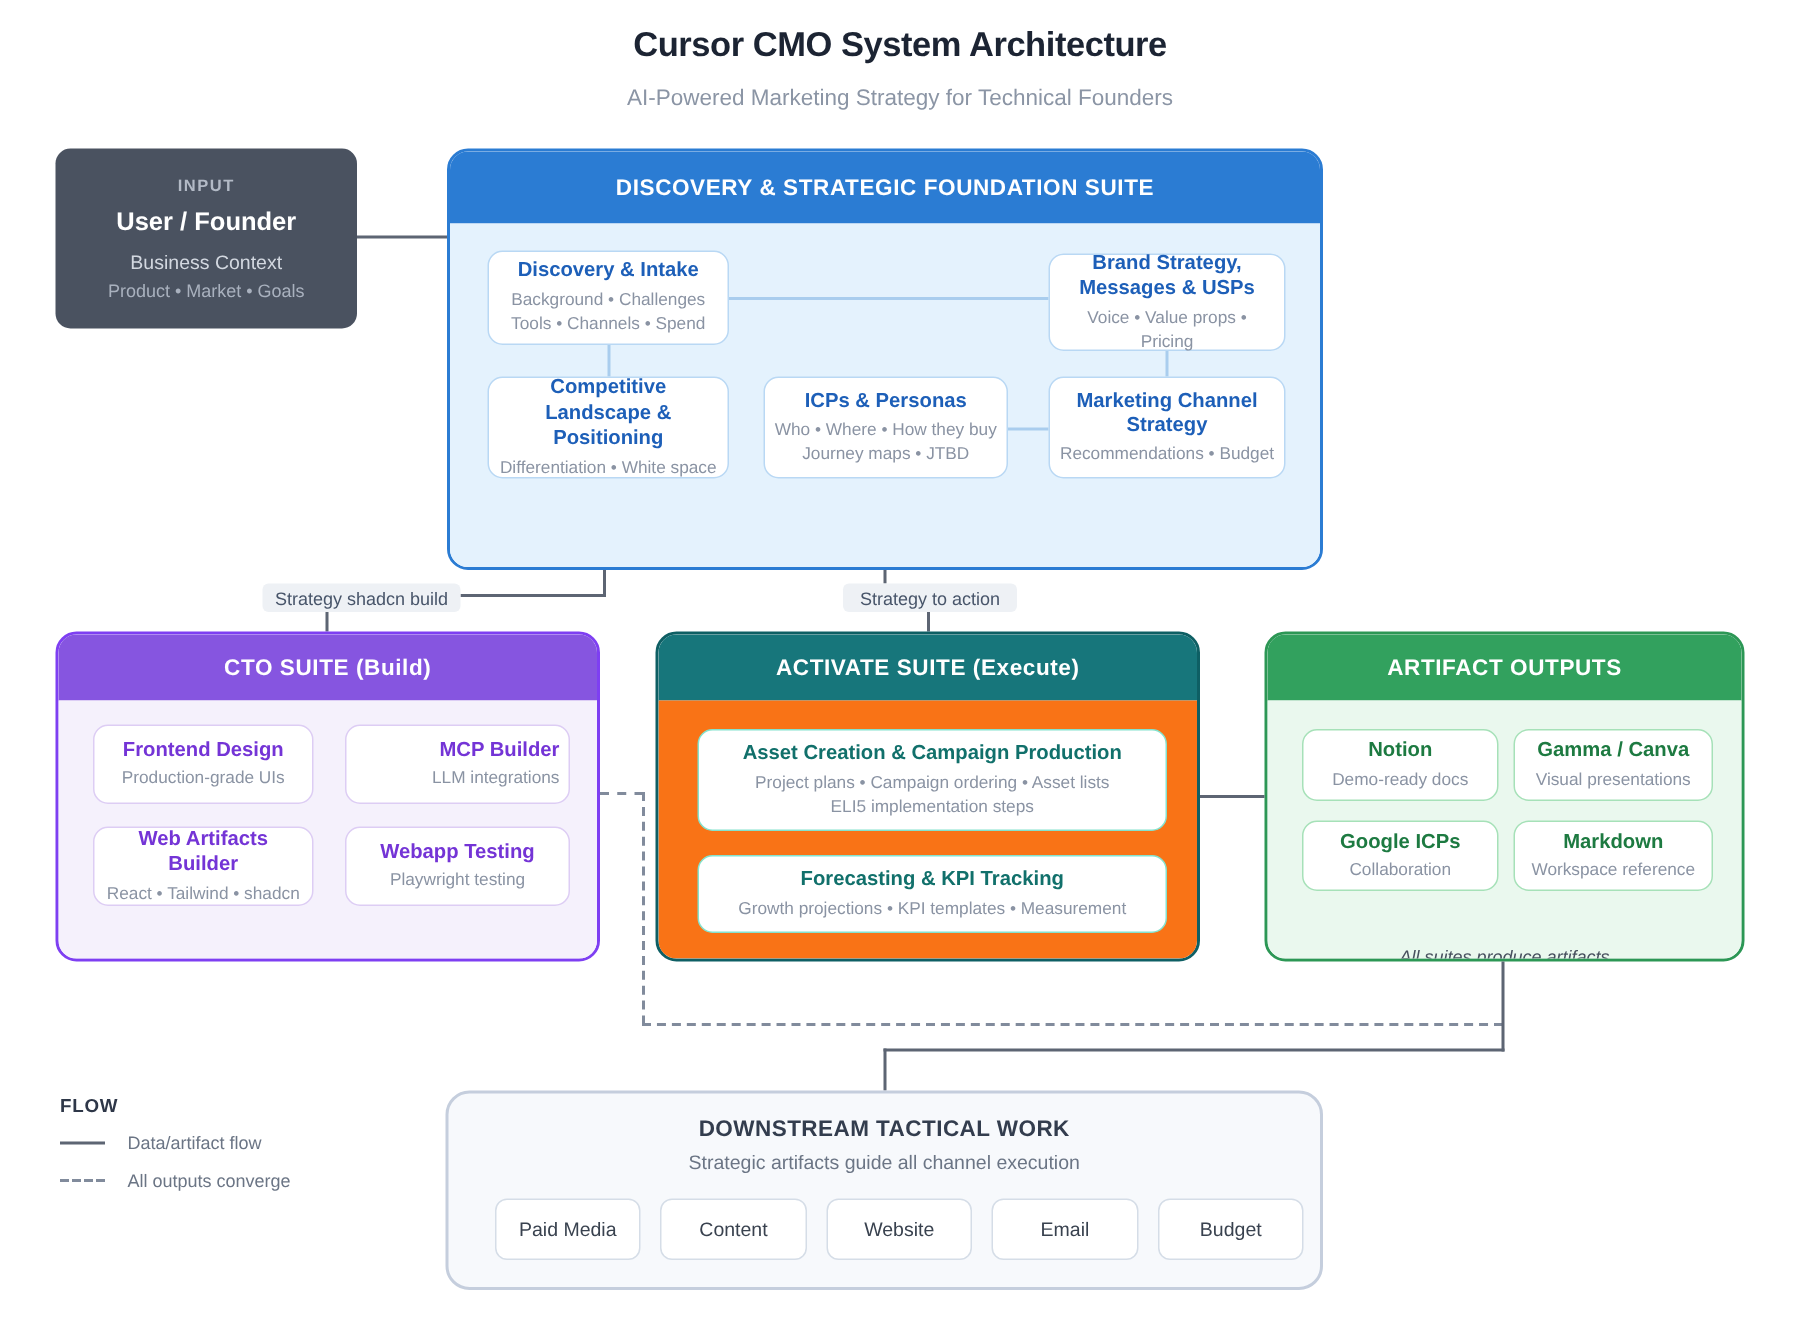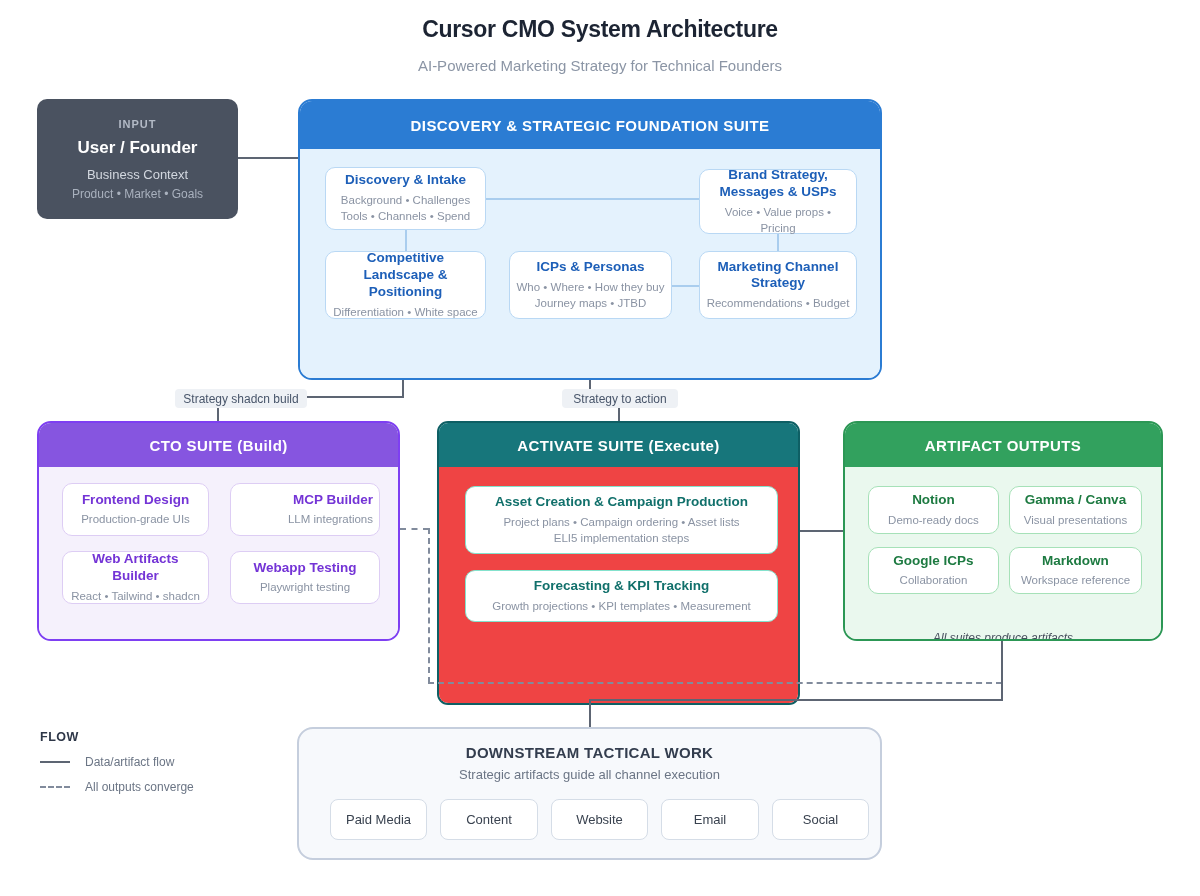--- a/index.html
+++ b/index.html
@@ -28,23 +28,23 @@
   .suite-body { position:absolute; left:0; right:0; bottom:0; top:46px; }
 
   .suite.blue   { left:298px; top:99px;  width:584px; height:281px; border-color:#2b7cd3; }
   .suite.blue .suite-header { background:#2b7cd3; height:48px; }
   .suite.blue .suite-body   { background:#e4f2fd; top:48px; }
 
   .suite.purple { left:37px;  top:421px; width:363px; height:220px; border-color:#7e3ff2; }
   .suite.purple .suite-header { background:#8655e0; height:44px; }
   .suite.purple .suite-body   { background:#f5f1fc; top:44px; }
 
-  .suite.teal   { left:437px; top:421px; width:363px; height:284px; border-color:#0e5f64;border-radius:11px; }
+  .suite.teal   { left:437px; top:421px; width:363px; height:220px; border-color:#0e5f64; }
   .suite.teal .suite-header { background:#17767b; height:44px; }
-  .suite.teal .suite-body   { background:#ef4444; top:44px; }
+  .suite.teal .suite-body   { background:#f97316; top:44px; }
 
   .suite.green  { left:843px; top:421px; width:320px; height:220px; border-color:#2c9755; }
   .suite.green .suite-header { background:#32a15e; height:44px; }
   .suite.green .suite-body   { background:#eaf8ee; top:44px; }
 
   
   .card { position:absolute; background:#ffffff; border-radius:10px; border:1.5px solid;
     display:flex; flex-direction:column; align-items:center; justify-content:center;
     text-align:center; padding:4px 6px; }
   .card-title { font-weight:bold; font-size:13.5px; line-height:1.25; margin-bottom:3px; }
@@ -267,21 +267,21 @@
     <div class="chip" style="left:141px; width:98px;">
       <span>Content</span>
     </div>
     <div class="chip" style="left:252px; width:97px;">
       <span>Website</span>
     </div>
     <div class="chip" style="left:362px; width:98px;">
       <span>Email</span>
     </div>
     <div class="chip" style="left:473px; width:97px;">
-      <span>Social</span>
+      <span>Budget</span>
     </div>
   </div>
 
   <div class="legend-title">FLOW</div>
   <div class="hline" style="left:40px; top:761px; width:30px;"></div>
   <div class="legend-row-label" style="left:85px; top:755px;">Data/artifact flow</div>
   <div class="dash-h" style="left:40px; top:786px; width:30px;"></div>
   <div class="legend-row-label" style="left:85px; top:780px;">All outputs converge</div>
 
 </div>

